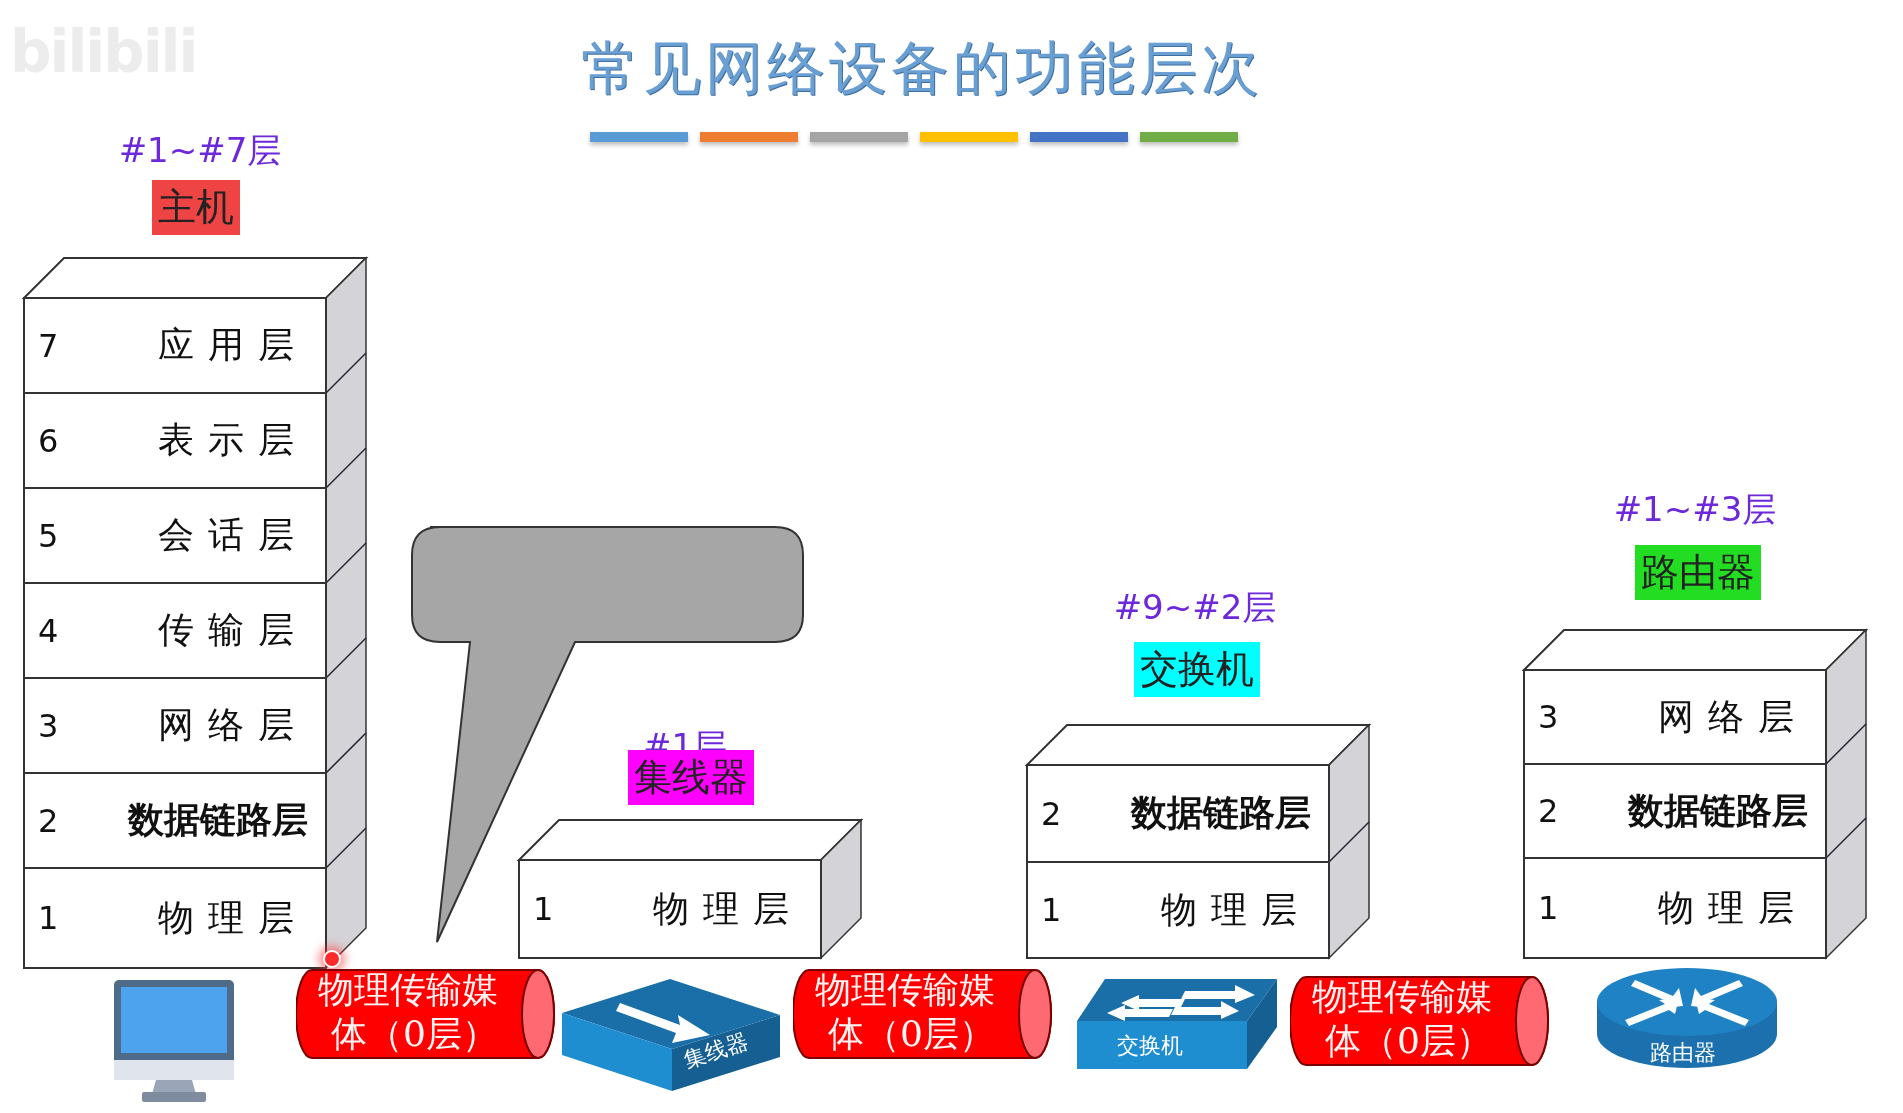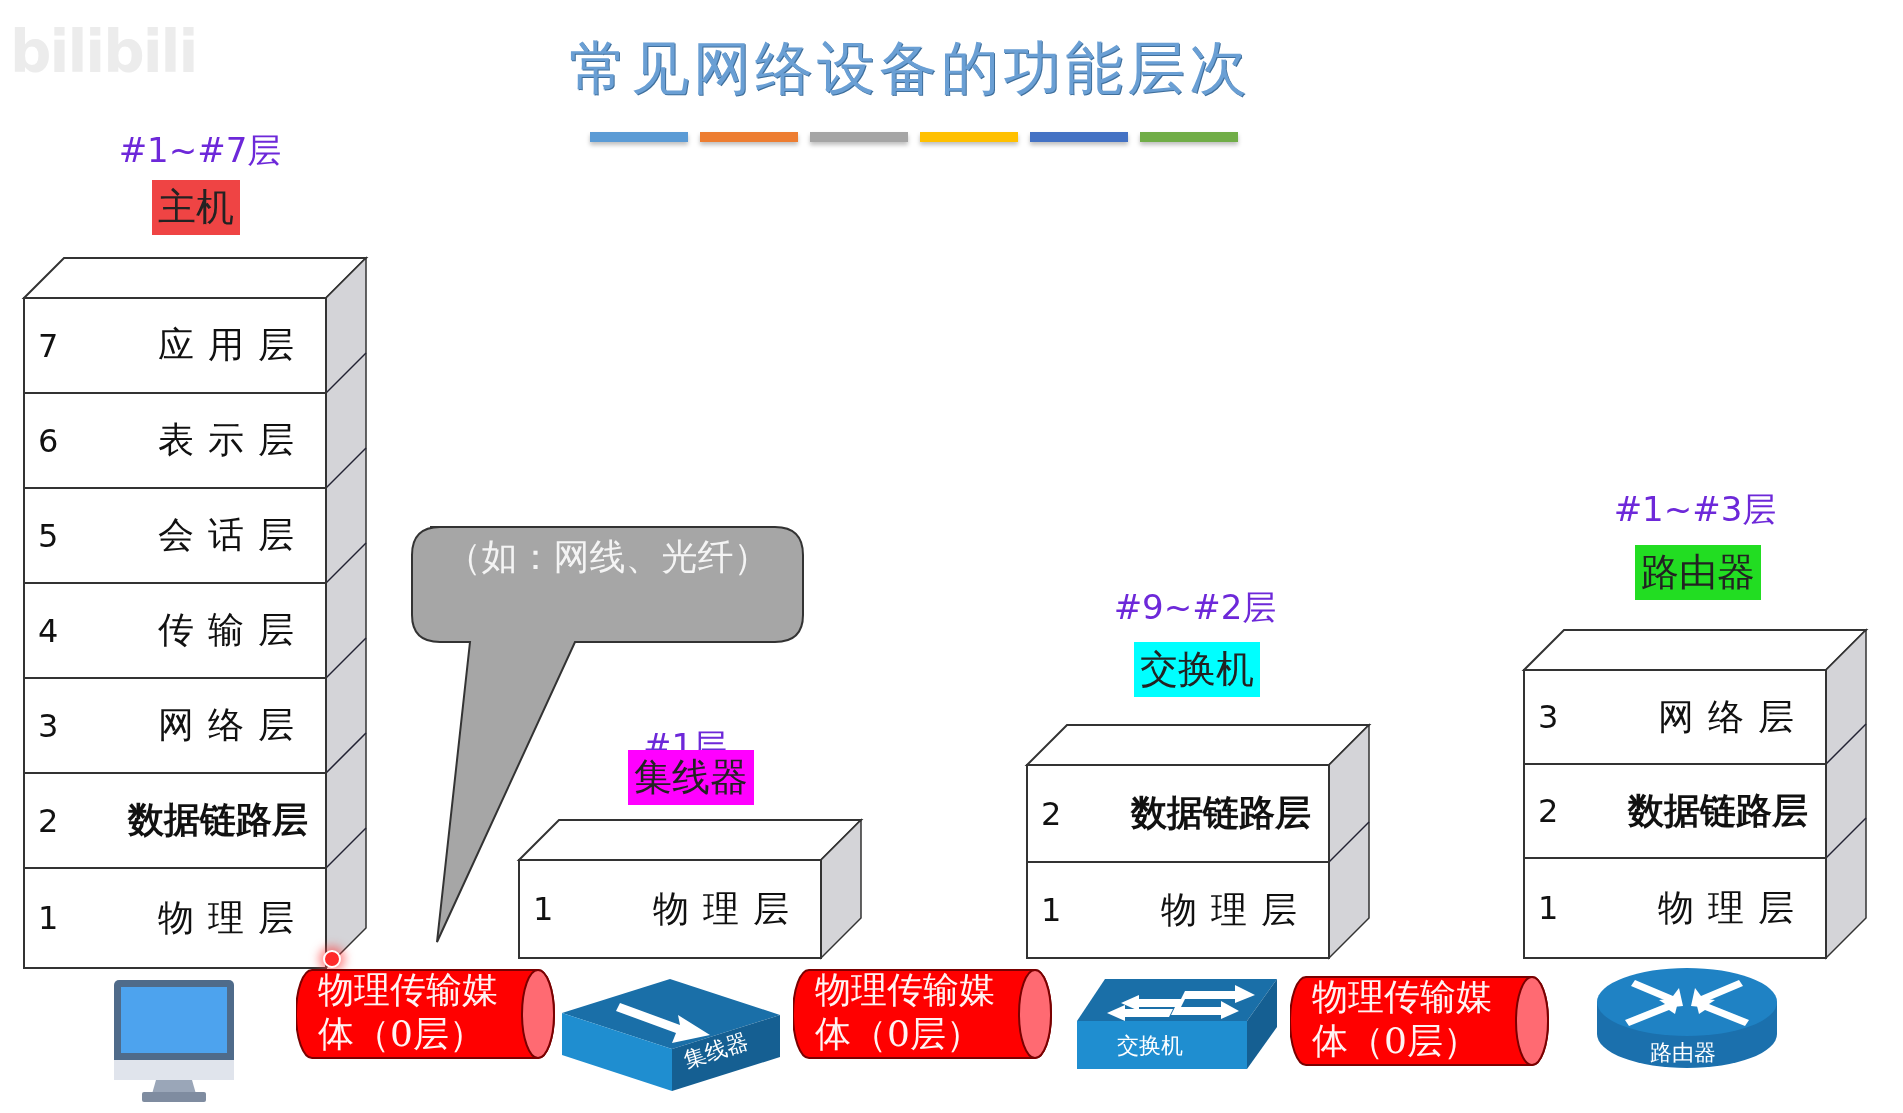--- a/index.html
+++ b/index.html
@@ -1,38 +1,38 @@
 <!DOCTYPE html>
 <html><head>
 <meta charset="utf-8">
 <style>
   html,body{margin:0;padding:0;}
   body{width:1903px;height:1113px;background:#ffffff;position:relative;overflow:hidden;
        font-family:"DejaVu Sans","Liberation Sans",sans-serif;}
   .abs{position:absolute;}
   .watermark{left:10px;top:18px;font-size:58px;font-weight:bold;color:#ececec;letter-spacing:-2px;
        font-family:"DejaVu Sans",sans-serif;}
-  .title{left:0;width:1820px;top:30px;text-align:center;font-size:58px;color:#6a9fd4;
+  .title{left:12px;width:1820px;top:30px;text-align:center;font-size:58px;color:#6a9fd4;
        font-family:"DejaVu Serif","Liberation Serif",serif;letter-spacing:4px;
        text-shadow:1px 1px 0 #3f6f9c;}
   .bars{left:590px;top:132px;display:flex;gap:12px;}
   .bar{width:98px;height:10px;box-shadow:0 3px 4px rgba(0,0,0,0.25);}
   .layer-tag{font-size:34px;color:#6d28d9;text-align:center;white-space:nowrap;}
   .dev-name{font-size:38px;color:#222;text-align:center;padding:2px 6px;white-space:nowrap;
        font-family:"DejaVu Serif","Liberation Serif",serif;}
   .stack{position:absolute;}
   .stack svg{position:absolute;left:0;top:0;overflow:visible;}
   .row{position:absolute;left:0;display:flex;align-items:center;box-sizing:border-box;}
   .row .num{position:absolute;left:14px;font-size:32px;color:#111;}
   .row .name{position:absolute;right:18px;font-size:36px;color:#111;letter-spacing:14px;
        font-family:"DejaVu Serif","Liberation Serif",serif;}
   .row .name.tight{letter-spacing:0;font-weight:bold;}
   .callout-text{left:412px;top:532px;width:391px;text-align:center;color:#f4f4f4;font-size:36px;line-height:50px;
        font-family:"DejaVu Serif","Liberation Serif",serif;}
-  .cyl-text{color:#fff3f3;font-size:36px;line-height:44px;text-align:left;
+  .cyl-text{color:#fff3f3;font-size:36px;line-height:44px;text-align:right;
        font-family:"DejaVu Serif","Liberation Serif",serif;}
   .icon-label{color:#ffffff;font-size:22px;}
 </style>
 </head>
 <body>
 
 <div class="abs watermark">bilibili</div>
 
 <div class="abs title">常见网络设备的功能层次</div>
 <div class="abs bars">
@@ -98,21 +98,20 @@
     <span class="name">物理层</span>
   </div>
 </div>
 
 <div class="abs" style="left:323px;top:950px;width:14px;height:14px;border-radius:50%;background:#ff2a2a;box-shadow:0 0 10px 4px rgba(255,60,60,0.6);border:2px solid #fff;"></div>
 
 <svg class="abs" style="left:400px;top:520px;" width="420" height="430">
   <path d="M30,7 L375,7 Q403,7 403,35 L403,95 Q403,122 375,122 L175,122 L37,422 L70,122 L40,122 Q12,122 12,95 L12,35 Q12,7 40,7 Z" fill="#a6a6a6" stroke="#333" stroke-width="2"></path>
 </svg>
 <div class="abs callout-text">
-  <div>（如：网线、光纤）</div>
 </div>
 
 <div class="abs layer-tag" style="left:600px;top:724px;width:170px;">#1层</div>
 <div class="abs dev-name" style="left:628px;top:750px;background:#ff00ff;">集线器</div>
 
 <div class="stack" style="left:519px;top:820px;width:344px;height:140px;">
   <svg width="344" height="140">
     <polygon points="0,40 40,0 342,0 302,40" fill="#ffffff" stroke="#333" stroke-width="2"></polygon>
     <polygon points="302,40 342,0 342,98 302,138" fill="#d4d4d8" stroke="#333" stroke-width="1.5"></polygon>
     <rect x="0" y="40" width="302" height="98" fill="#ffffff" stroke="#333" stroke-width="2"></rect>

